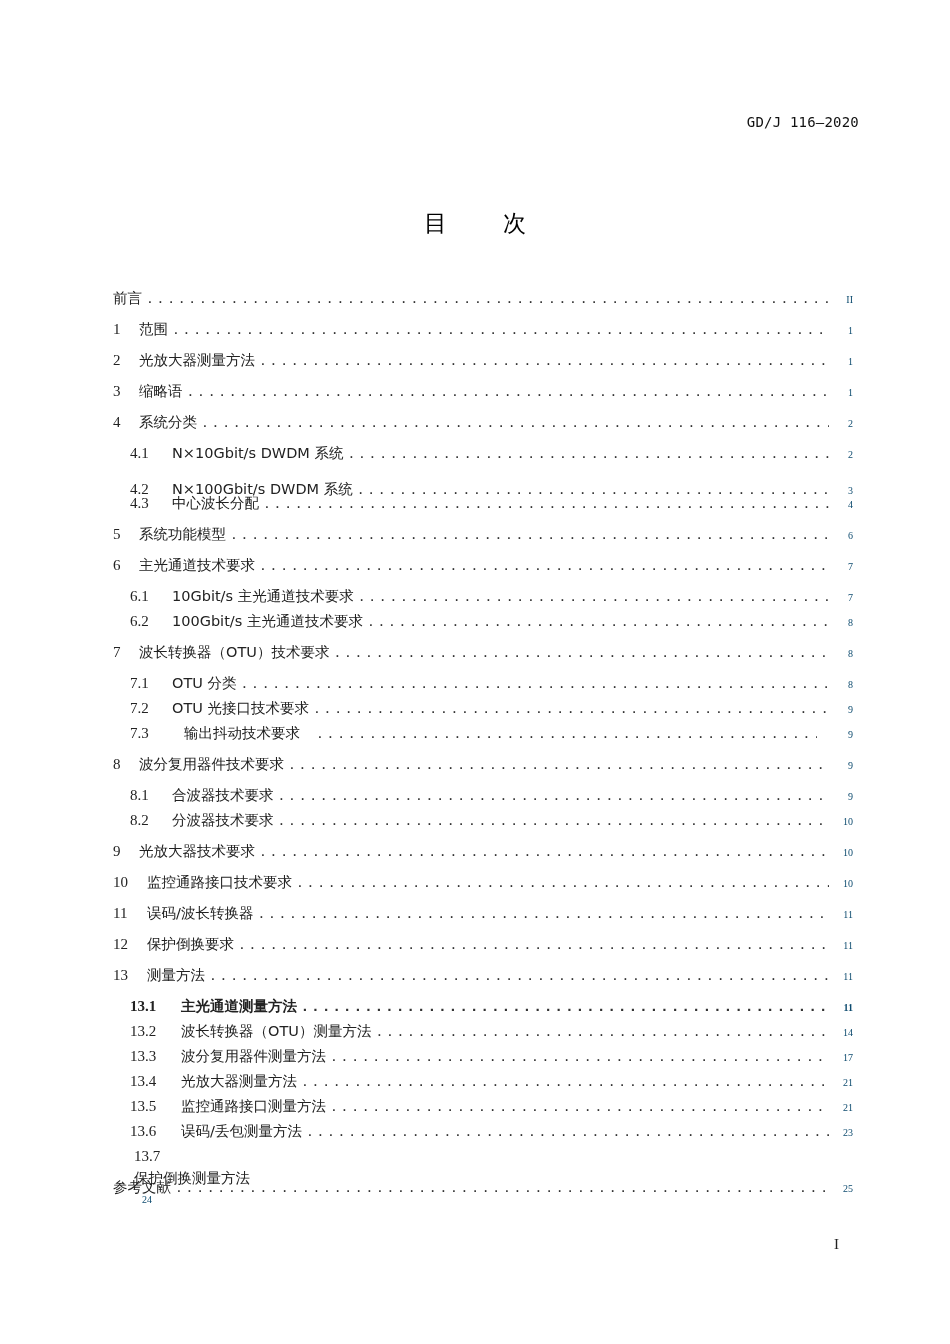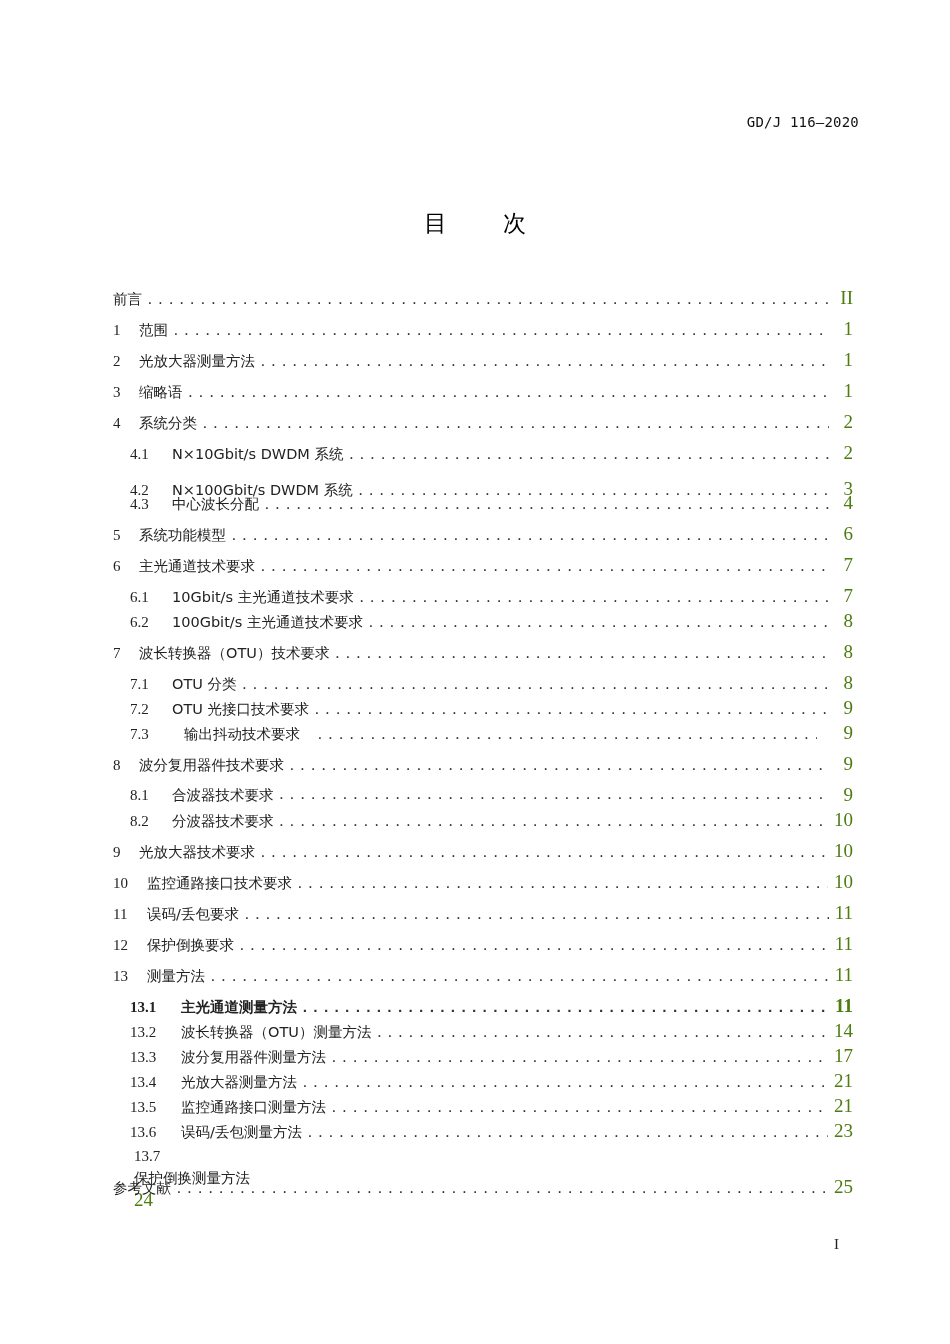--- a/index.html
+++ b/index.html
@@ -80,22 +80,22 @@
       color: #333;
     }
     .toc-leader::before {
       content: "............................................................................................................................................";
     }
     .toc-page {
       display: inline-block;
       min-width: 18px;
       text-align: right;
       font-family: "Liberation Serif", "DejaVu Serif", serif;
-      font-size: 19px;
-      color: #4d7c0f;
+      font-size: 10px;
+      color: #0c4a6e;
     }
     .page-number {
       position: absolute;
       top: 1236px;
       left: 834px;
       font-family: "Liberation Serif", "DejaVu Serif", serif;
       font-size: 15px;
       color: #222;
     }
   </style>
@@ -203,21 +203,21 @@
       <span class="toc-label">输出抖动技术要求</span>
       <span class="toc-leader"></span>
       <span class="toc-page">9</span>
     </div>
     <div class="toc-row lvl1" style="top: 466px;">
       <span class="toc-num">8</span>
       <span class="toc-label">波分复用器件技术要求</span>
       <span class="toc-leader"></span>
       <span class="toc-page">9</span>
     </div>
-    <div class="toc-row lvl2" style="top: 497px; align-items: flex-end;">
+    <div class="toc-row lvl2" style="top: 497px;">
       <span class="toc-num">8.1</span>
       <span class="toc-label">合波器技术要求</span>
       <span class="toc-leader"></span>
       <span class="toc-page">9</span>
     </div>
     <div class="toc-row lvl2" style="top: 522px;">
       <span class="toc-num">8.2</span>
       <span class="toc-label">分波器技术要求</span>
       <span class="toc-leader"></span>
       <span class="toc-page">10</span>
@@ -229,21 +229,21 @@
       <span class="toc-page">10</span>
     </div>
     <div class="toc-row lvl1 wide" style="top: 584px;">
       <span class="toc-num">10</span>
       <span class="toc-label">监控通路接口技术要求</span>
       <span class="toc-leader"></span>
       <span class="toc-page">10</span>
     </div>
     <div class="toc-row lvl1 wide" style="top: 615px;">
       <span class="toc-num">11</span>
-      <span class="toc-label">误码/丢包要求</span>
+      <span class="toc-label">误码/波长转换器</span>
       <span class="toc-leader"></span>
       <span class="toc-page">11</span>
     </div>
     <div class="toc-row lvl1 wide" style="top: 646px;">
       <span class="toc-num">12</span>
       <span class="toc-label">保护倒换要求</span>
       <span class="toc-leader"></span>
       <span class="toc-page">11</span>
     </div>
     <div class="toc-row lvl1 wide" style="top: 677px;">

